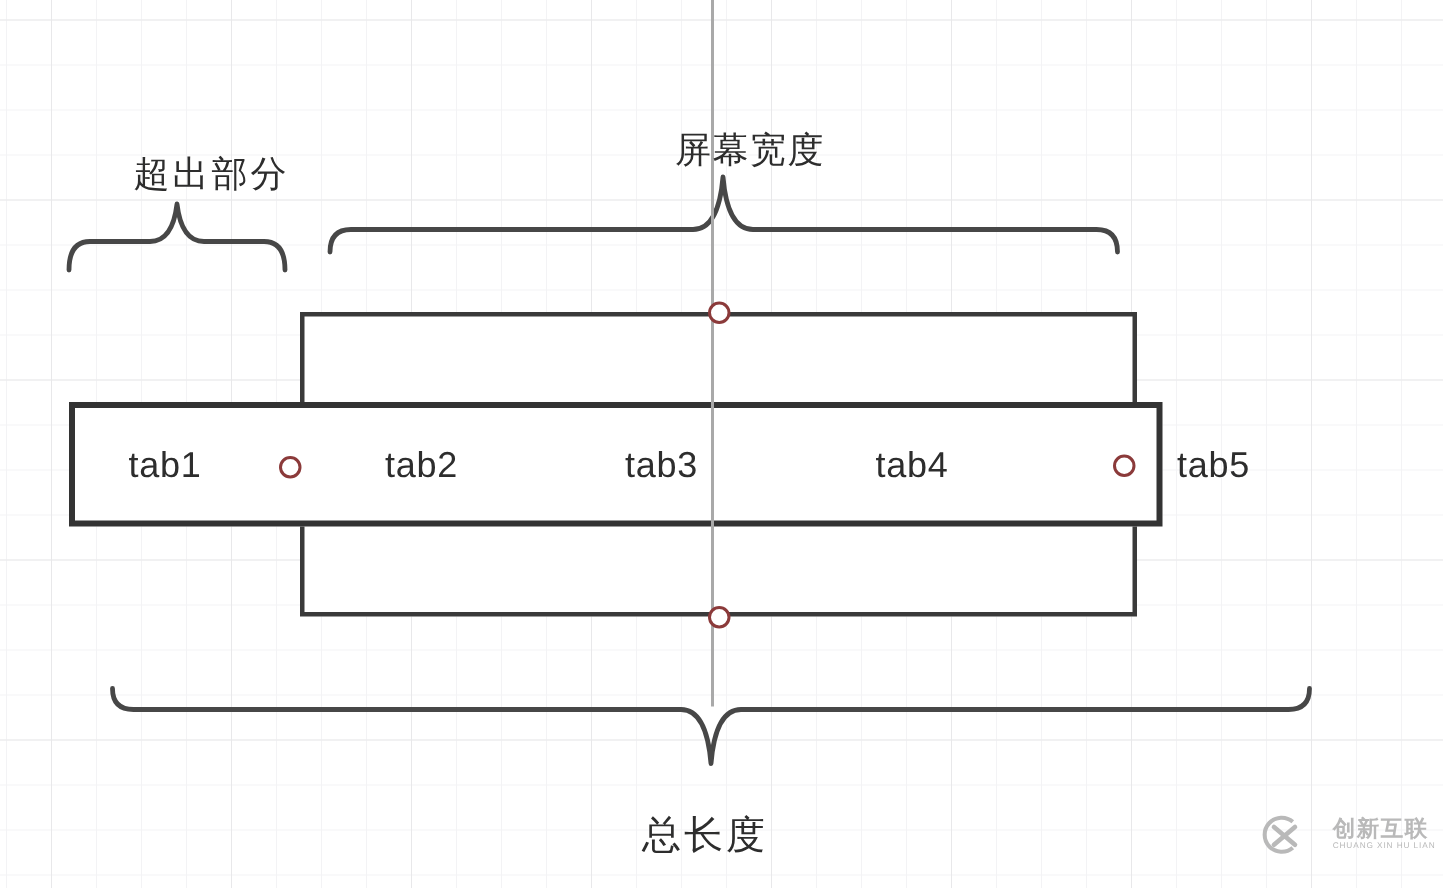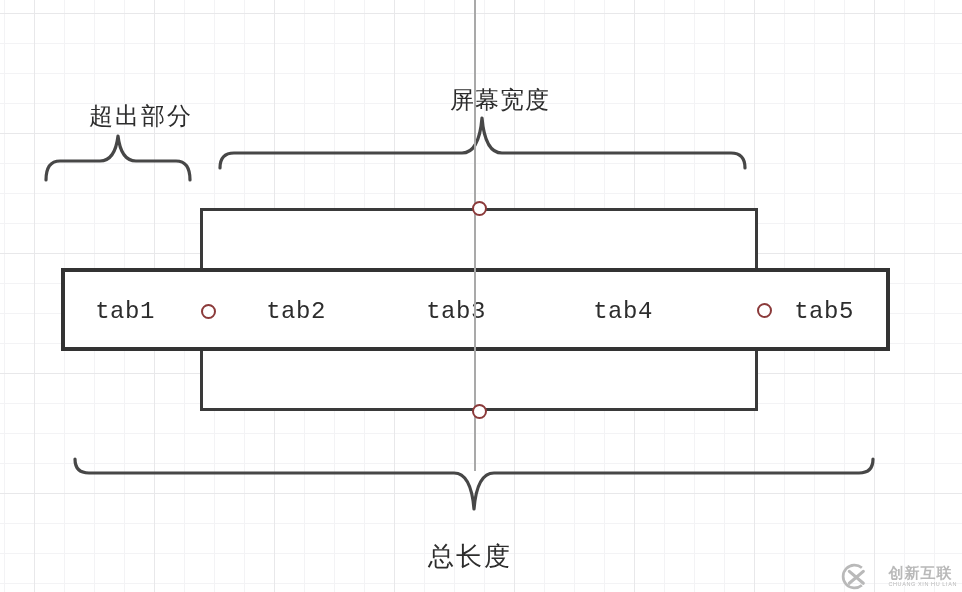--- a/index.html
+++ b/index.html
@@ -13,37 +13,37 @@
       linear-gradient(to right, #e8e8ea 1px, transparent 1px),
       linear-gradient(to bottom, #e8e8ea 1px, transparent 1px),
       linear-gradient(to right, #f3f3f5 1px, transparent 1px),
       linear-gradient(to bottom, #f3f3f5 1px, transparent 1px);
     background-size:120px 120px,120px 120px,30px 30px,30px 30px;
     background-position:34px 13px,34px 13px,4px 13px,4px 13px;
   }
   .overlay{position:absolute;left:0;top:0;z-index:1;}
   .rect{position:absolute;background:#fff;box-sizing:border-box;}
   .screen-rect{left:200px;top:208px;width:558px;height:203px;border:3px solid #3a3a3a;z-index:2;}
-  .tab-bar{left:61px;top:268px;width:829px;height:83px;border:4px solid #333333;z-index:3;font-family:Liberation Mono, monospace;}
+  .tab-bar{left:46px;top:268px;width:729px;height:83px;border:4px solid #333333;z-index:3;}
   .tab{
     position:absolute;top:39px;transform:translate(-50%,-50%);
     font-size:24px;color:#2d2d2d;white-space:nowrap;letter-spacing:.5px;
   }
   .dot{
     position:absolute;width:15px;height:15px;border-radius:50%;
     border:2.5px solid #8b3a3a;background:#ffffff;box-sizing:border-box;
   }
   .guide-line{position:absolute;left:474px;top:0;width:2px;height:471px;background:#a9a9a9;z-index:4;}
   .handle{position:absolute;z-index:5;}
   .label{position:absolute;color:#2d2d2d;white-space:nowrap;z-index:6;}
   .overflow-label{left:57px;top:100px;font-size:24px;letter-spacing:2px;margin-left:32px;}
   .screenwidth-label{left:450px;top:84px;font-size:24px;letter-spacing:1px;}
   .total-label{left:428px;top:539px;font-size:26px;letter-spacing:2px;}
   .watermark{
-    position:absolute;right:5px;bottom:1px;z-index:6;
+    position:absolute;right:5px;bottom:21px;z-index:6;
     display:flex;align-items:center;gap:19px;color:#b9b9b9;
   }
   .wm-text{display:flex;flex-direction:column;line-height:1;}
   .wm-name{font-size:15px;font-weight:bold;letter-spacing:1px;}
   .wm-sub{font-size:5.5px;letter-spacing:0.6px;margin-top:2px;}
 </style>
 </head>
 <body>
 
 <div class="canvas">

